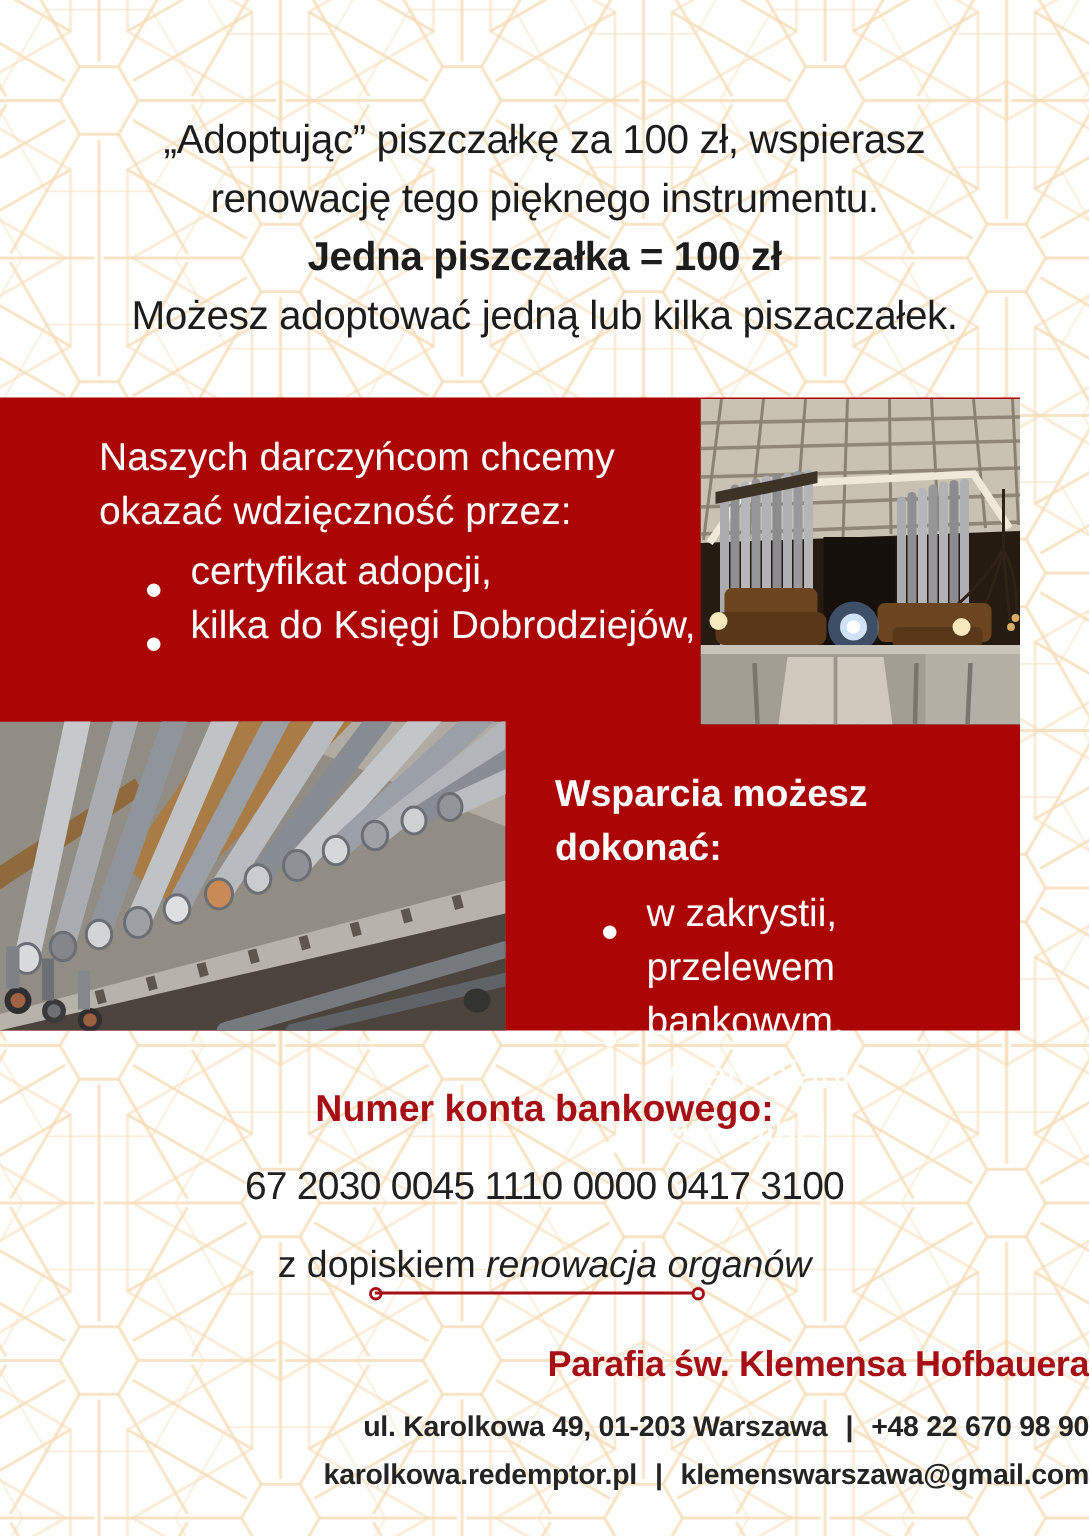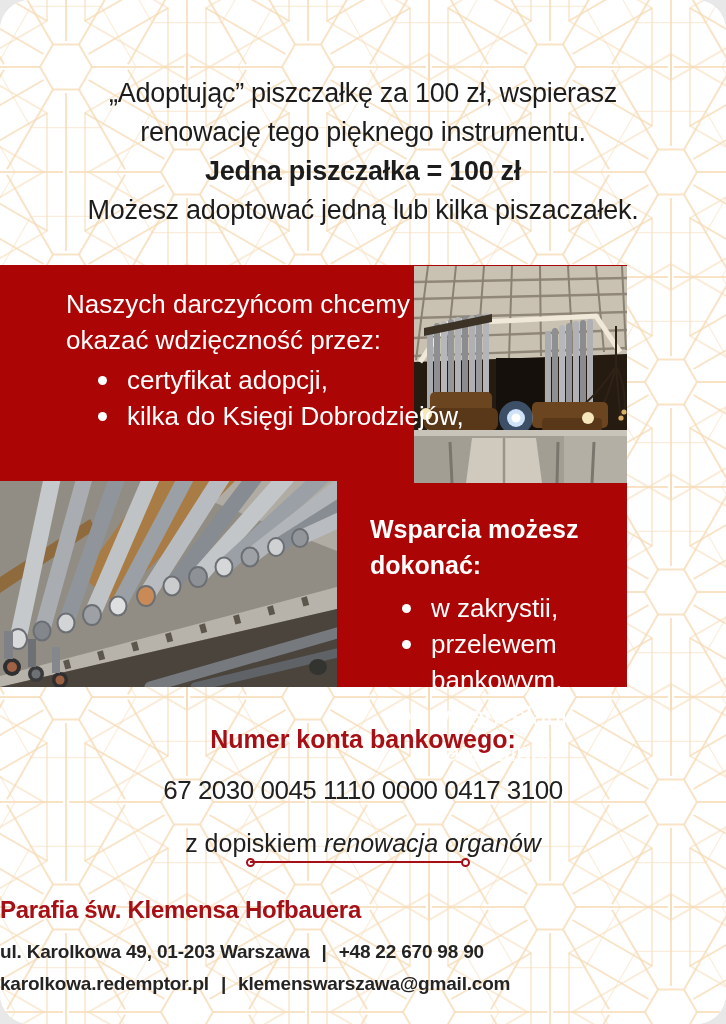--- a/index.html
+++ b/index.html
@@ -7,58 +7,57 @@
     --heading:#A60F16;
     --ink:#1E1E1E;
     --white:#ffffff;
   }
   html,body{margin:0;padding:0;background:#e8e8e8;}
   .poster{
     position:relative;width:726px;height:1024px;margin:0 auto;
     background:#ffffff;overflow:hidden;
     font-family:"Liberation Sans","DejaVu Sans",sans-serif;
     color:var(--ink);
-    border-radius:30px;
   }
   .bg-pattern{position:absolute;inset:0;z-index:0;}
   
   .intro{
     position:absolute;top:74px;left:0;width:726px;z-index:2;
     text-align:center;font-size:27px;line-height:39px;letter-spacing:-0.3px;color:#1c1c1c;
   }
   .intro .bold{font-weight:bold;}
   
   .red-block{
-    position:absolute;top:265px;left:0;width:627px;height:422px;
+    position:absolute;top:265px;left:0;width:680px;height:422px;
     background:var(--band);z-index:1;
   }
   .photo{position:absolute;display:block;}
   .photo-church{top:1px;right:0;width:213px;height:217px;}
   .photo-pipes{bottom:0;left:0;width:337px;height:206px;}
   .band-text{position:absolute;color:var(--white);font-size:26px;line-height:36px;}
   .gratitude{left:66px;top:21px;}
   .support{left:370px;top:246px;}
   .support .band-heading{font-weight:bold;font-size:25px;margin:0 0 7px 0;}
   ul.bullets{list-style:none;margin:4px 0 0 0;padding:0;}
-  ul.bullets li{display:flex;align-items:flex-start;line-height:36px;}
+  ul.bullets li{display:flex;align-items:flex-end;line-height:36px;}
   .dot{flex:0 0 auto;width:9px;height:9px;border-radius:50%;background:var(--white);margin:14px 20px 0 32px;}
   
   .bank{position:absolute;top:722px;left:0;width:726px;text-align:center;z-index:2;}
   .bank-heading{color:var(--heading);font-weight:bold;font-size:25px;line-height:34px;margin:0;}
   .bank-account{font-size:26px;line-height:37px;letter-spacing:-0.5px;color:#202020;margin:16px;}
   .bank-note{font-size:25px;line-height:36px;color:#202020;margin:0;}
   .bank-note .it{font-style:italic;}
   
   .divider{position:absolute;top:858px;left:246px;width:224px;height:9px;z-index:2;}
   .divider .line{position:absolute;top:3px;left:4px;right:4px;border-top:2px solid var(--heading);}
   .divider .cap{position:absolute;top:0;width:5px;height:5px;border:2px solid var(--heading);border-radius:50%;background:#fff;}
   .divider .cap.left{left:0;}
   .divider .cap.right{right:0;}
   
-  .footer{position:absolute;top:894px;left:0;width:726px;text-align:left;z-index:2;}
+  .footer{position:absolute;top:894px;left:0;width:726px;text-align:right;z-index:2;}
   .parish{color:var(--heading);font-weight:bold;font-size:24px;line-height:32px;margin:0 0 10px 0;letter-spacing:-0.3px;}
   .contact{font-size:19px;line-height:32px;color:#242424;letter-spacing:-0.2px;margin:0;font-weight:bold;}
   .sep{padding:0 12px;color:#242424;}
 </style>
 </head>
 <body>
 
 <div class="poster">
 
   <svg class="bg-pattern" width="726" height="1024" viewBox="0 0 726 1024" xmlns="http://www.w3.org/2000/svg">

